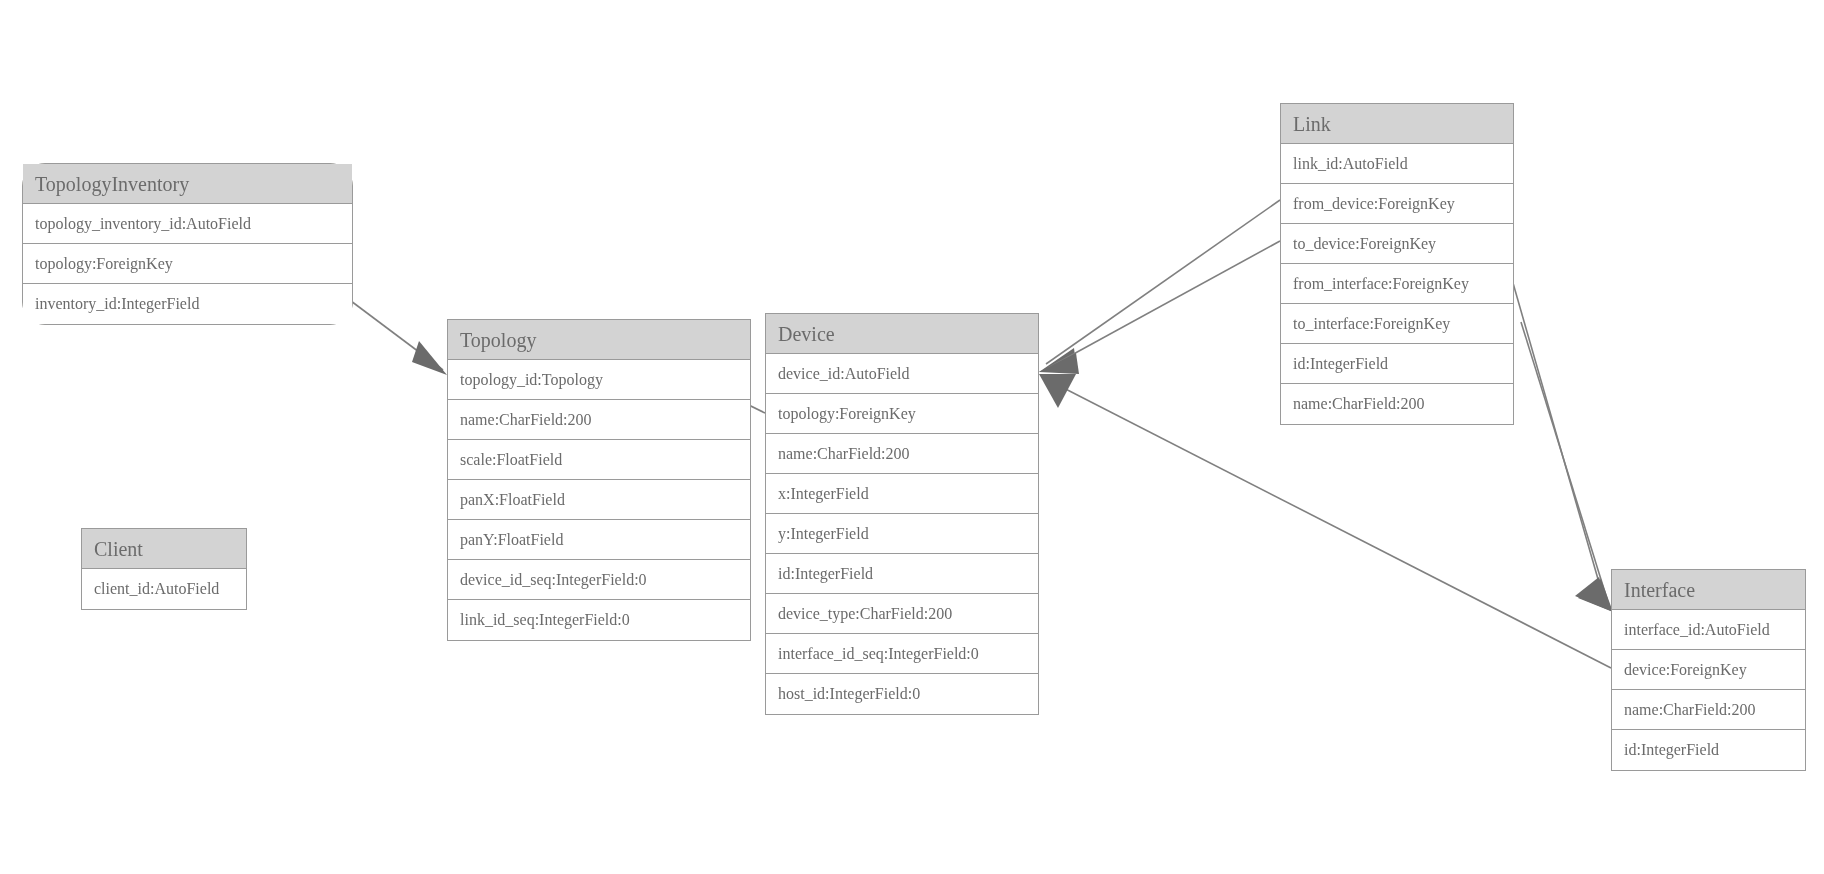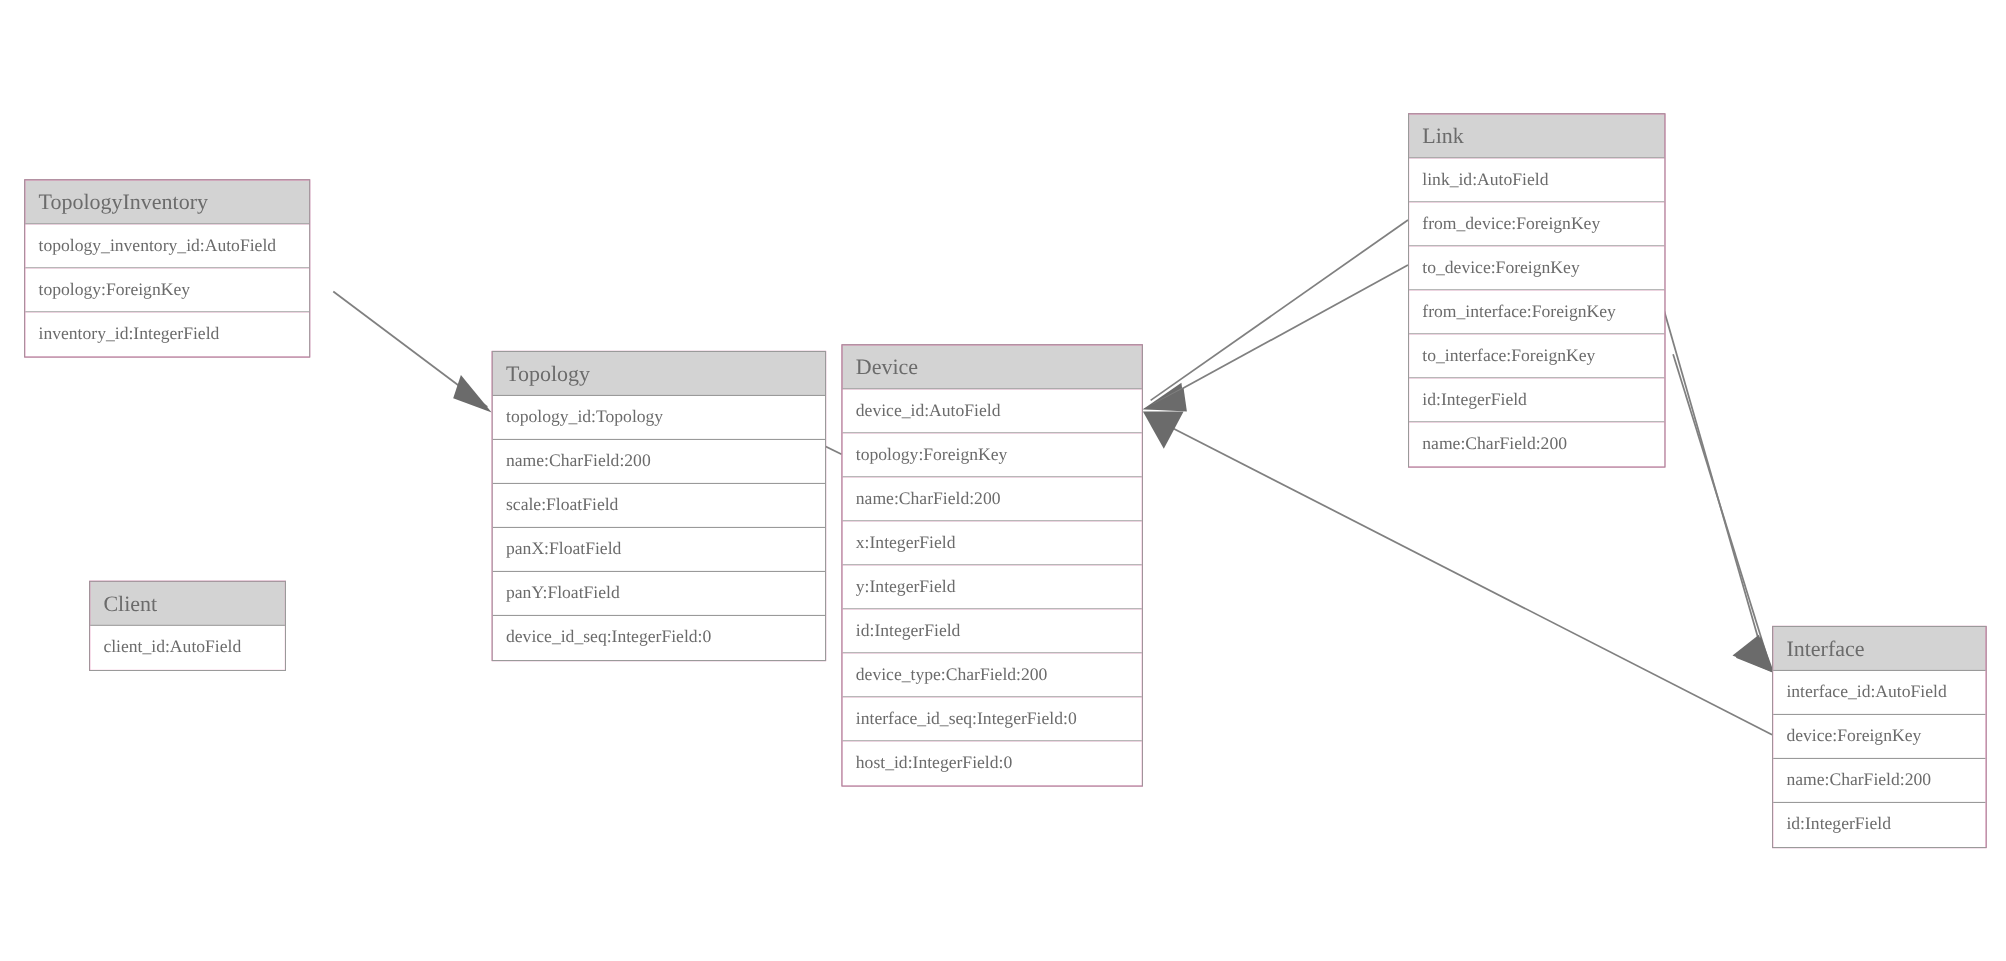--- a/index.html
+++ b/index.html
@@ -9,21 +9,21 @@
     height:874px;
     background:#ffffff;
     font-family:"Liberation Serif","DejaVu Serif",serif;
     overflow:hidden;
   }
   #edges{position:absolute;left:0;top:0;width:1824px;height:874px;}
   .entity{
     position:absolute;
     box-sizing:border-box;
     border:1px solid #9a9a9a;
-    background:#ec4899;
+    background:#fef9c3;
   }
   .entity-header{
     box-sizing:border-box;
     height:40px;
     line-height:40px;
     background:#d3d3d3;
     border-bottom:1px solid #9a9a9a;
     color:#6b6b6b;
     font-size:20px;
     padding:0 0 0 12px;
@@ -80,40 +80,41 @@
       <line x1="1513" y1="283" x2="1604" y2="600" stroke="#808080" stroke-width="1.6"></line>
       <polygon points="1611,611 1575,596 1599,577" fill="#6b6b6b"></polygon>
     </g>
 
     <g>
       <line x1="1521" y1="322" x2="1608" y2="602" stroke="#808080" stroke-width="1.6"></line>
       <polygon points="1613,612 1578,598 1601,579" fill="#6b6b6b"></polygon>
     </g>
   </svg>
 
-  <div class="entity" style="left:22px;top:163px;width:260px;">
+  <div class="entity" style="left:22px;top:163px;width:331px;border-radius:23px;">
     <div class="entity-header">TopologyInventory</div>
     <div class="entity-row">topology_inventory_id:AutoField</div>
     <div class="entity-row">topology:ForeignKey</div>
     <div class="entity-row">inventory_id:IntegerField</div>
   </div>
 
-  <div class="entity" style="left:81px;top:528px;width:179px;">
+  <div class="entity" style="left:81px;top:528px;width:166px;">
     <div class="entity-header">Client</div>
     <div class="entity-row">client_id:AutoField</div>
   </div>
 
   <div class="entity" style="left:447px;top:319px;width:304px;">
     <div class="entity-header">Topology</div>
     <div class="entity-row">topology_id:Topology</div>
     <div class="entity-row">name:CharField:200</div>
     <div class="entity-row">scale:FloatField</div>
     <div class="entity-row">panX:FloatField</div>
     <div class="entity-row">panY:FloatField</div>
     <div class="entity-row">device_id_seq:IntegerField:0</div>
+    <div class="entity-row">link_id_seq:IntegerField:0</div>
   </div>
 
   <div class="entity" style="left:765px;top:313px;width:274px;">
     <div class="entity-header">Device</div>
     <div class="entity-row">device_id:AutoField</div>
     <div class="entity-row">topology:ForeignKey</div>
     <div class="entity-row">name:CharField:200</div>
     <div class="entity-row">x:IntegerField</div>
     <div class="entity-row">y:IntegerField</div>
     <div class="entity-row">id:IntegerField</div>

